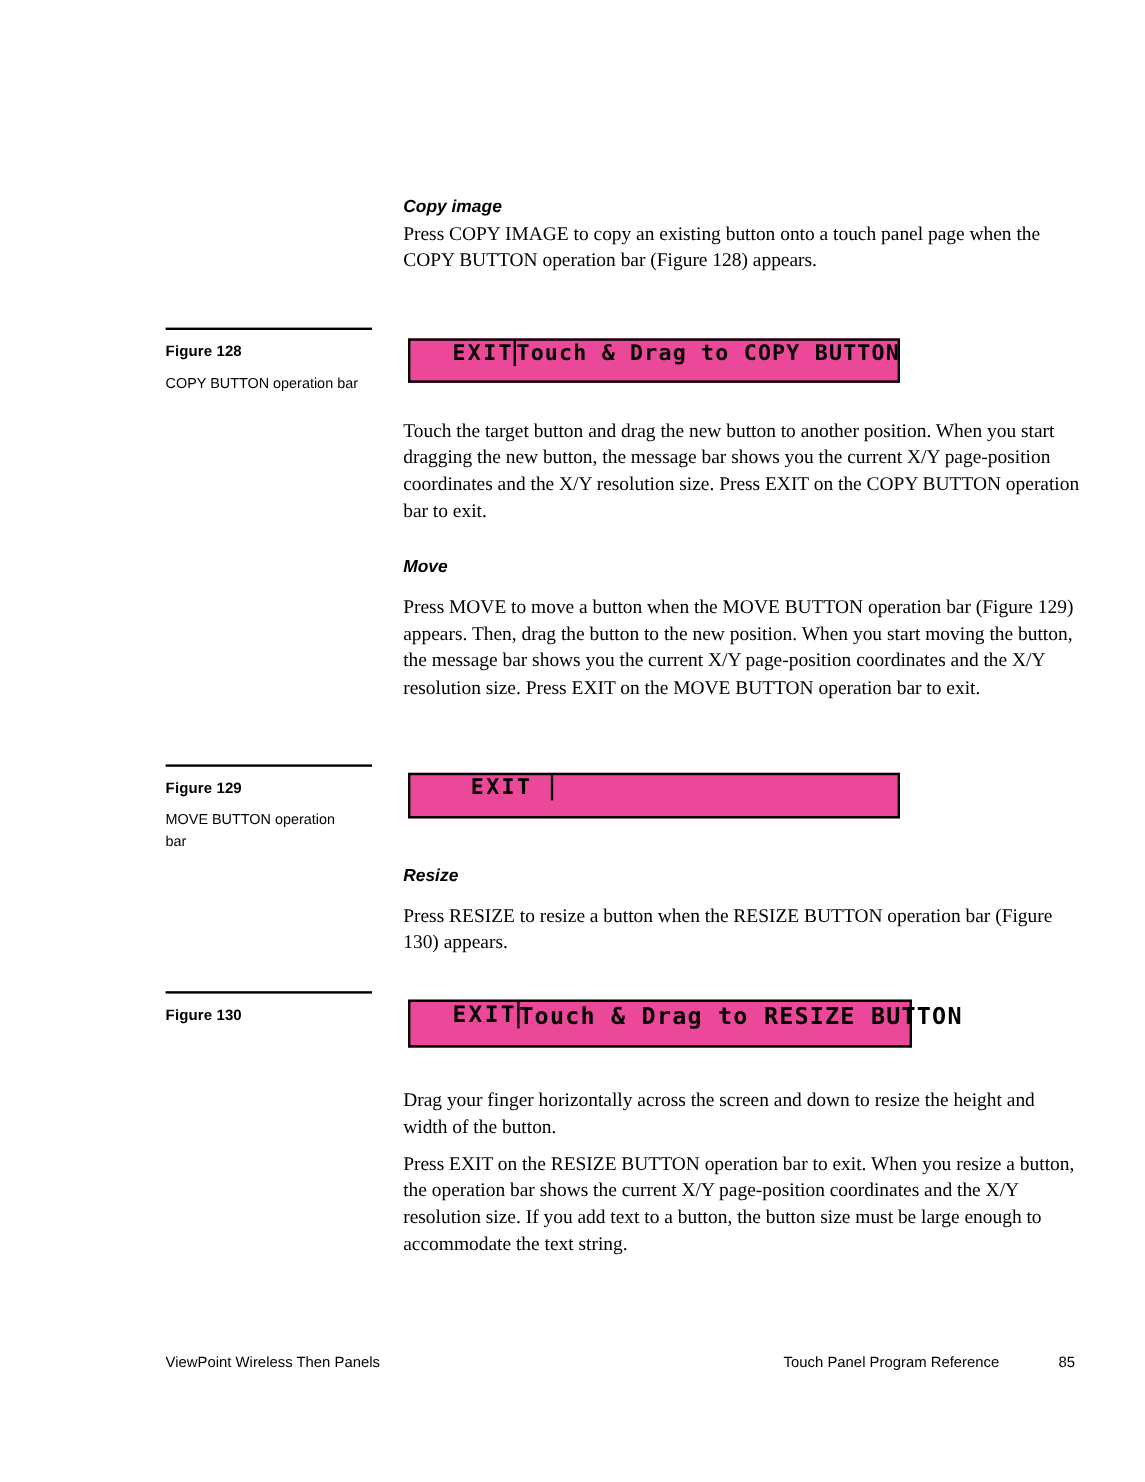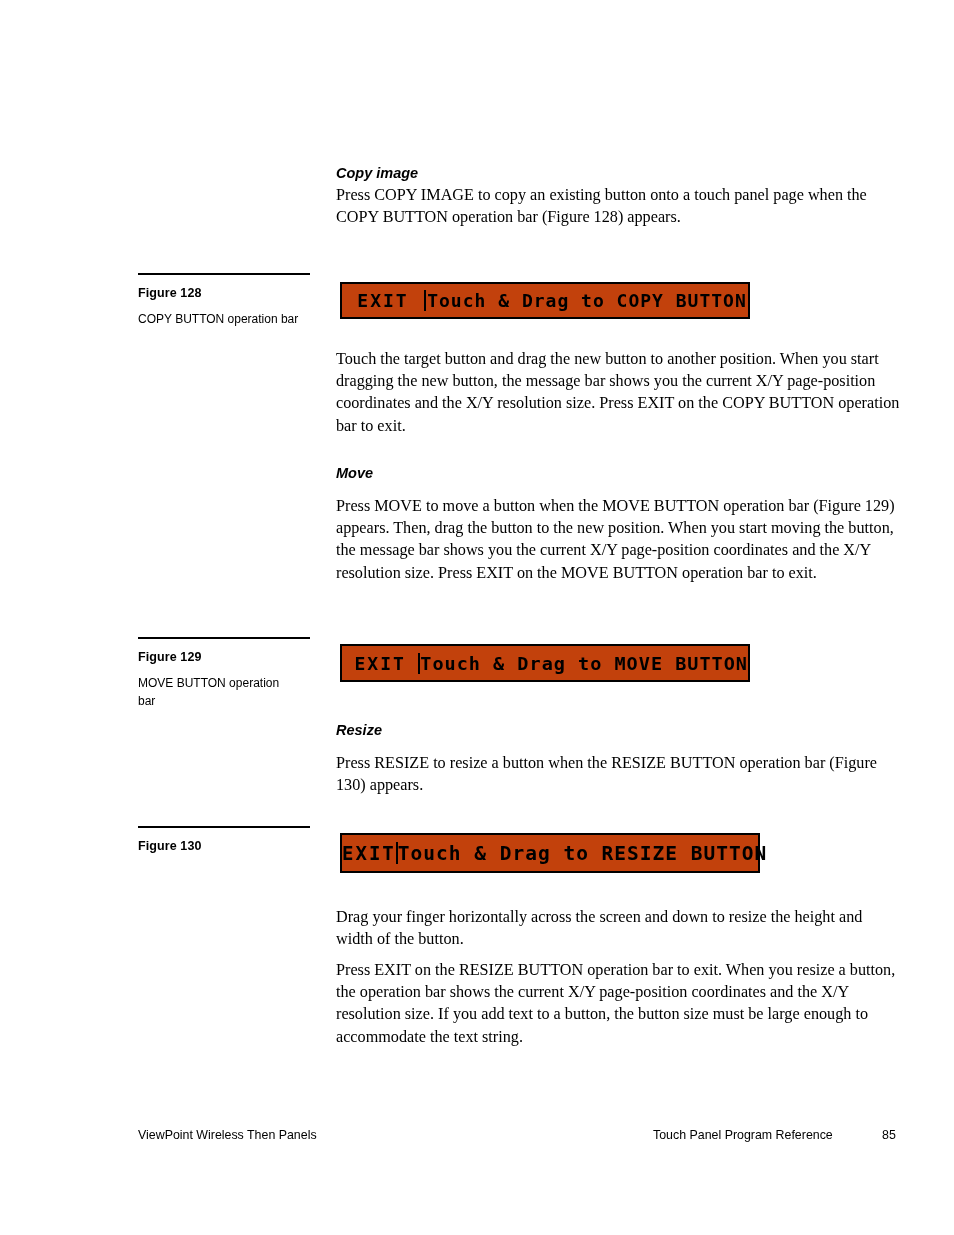--- a/index.html
+++ b/index.html
@@ -77,23 +77,24 @@
     padding: 0;
     color: #000;
     text-align: left;
   }
 
   
   .opbar {
     position: absolute;
     box-sizing: border-box;
     border: 2px solid #000000;
-    background: #c2410c;
+    background: #ec4899;
     display: flex;
-    align-items: center;
+    align-items: flex-start;
+    padding-left: 35px;
   }
   .opbar .cell {
     display: flex;
     align-items: center;
     justify-content: center;
     font-family: "DejaVu Sans Mono", "Liberation Mono", monospace;
     font-weight: bold;
     color: #000000;
     white-space: pre;
   }
@@ -173,21 +174,20 @@
   </div>
 
   <div class="margin-col" style="top:637px;">
     <div class="fig-rule"></div>
     <div class="fig-number">Figure 129</div>
     <div class="fig-caption" style="width:152px;">MOVE BUTTON operation bar</div>
   </div>
 
   <div class="opbar" style="left:340px; top:644px; width:410px; height:38px;">
     <div class="cell exit-cell" style="width:82px; font-size:18px;">EXIT</div>
-    <div class="cell msg-cell" style="font-size:18.5px;">Touch &amp; Drag to MOVE BUTTON</div>
   </div>
 
   <div class="body-col" style="top:721px;">
     <h2 class="section-head">Resize</h2>
   </div>
 
   <div class="body-col" style="top:752px;">
     <p class="body-text">Press RESIZE to resize a button when the RESIZE BUTTON operation bar (Figure 130) appears.</p>
   </div>
 

